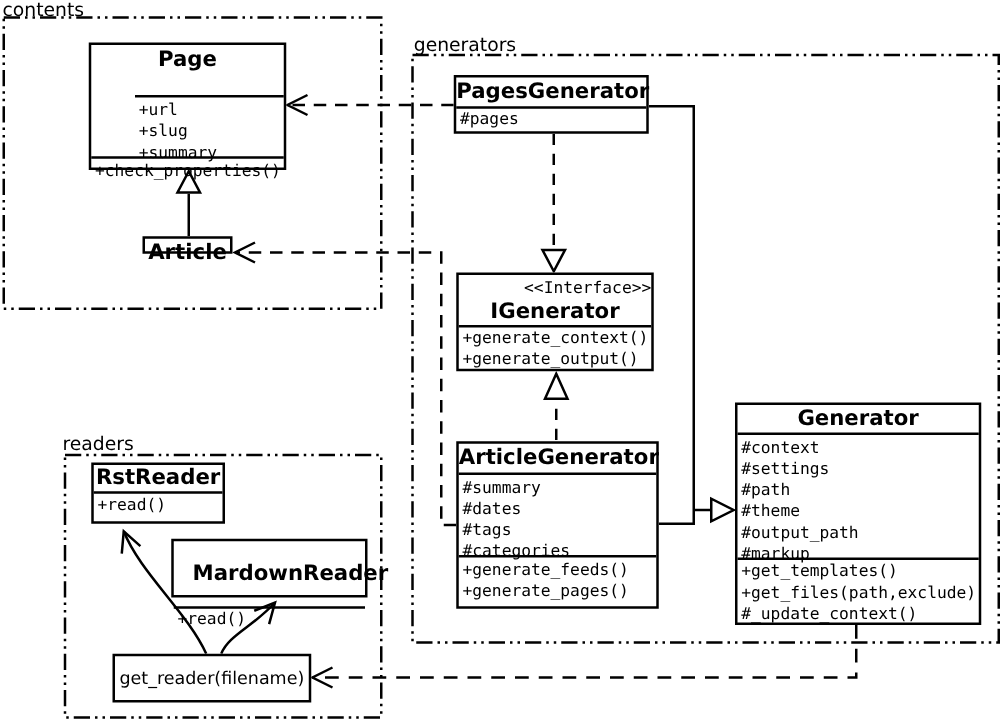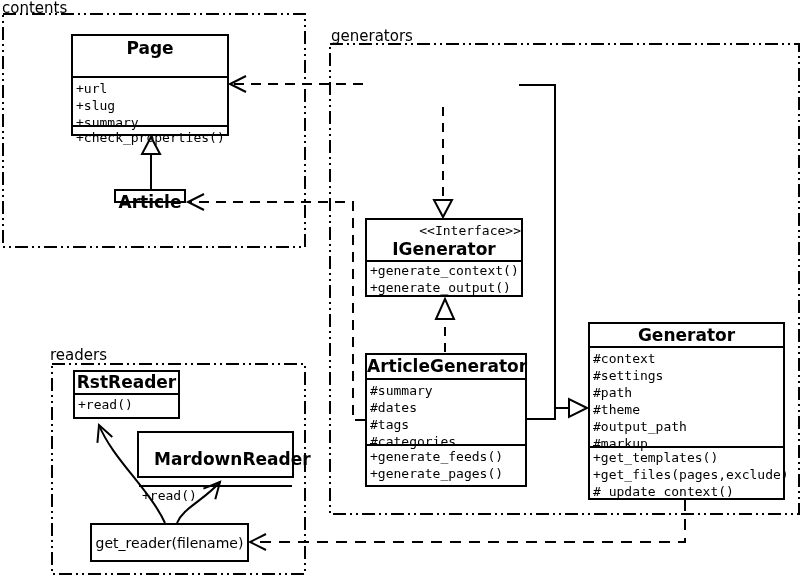--- a/index.html
+++ b/index.html
@@ -56,34 +56,40 @@
 
     <path d="M177,523 C183,508 203,501 220,482" fill="none" stroke="#000" stroke-width="2" marker-end="url(#openArrow)"></path>
   </svg>
 
   <div class="pkg-label" style="left:2px;top:0px;">contents</div>
   <div class="pkg-label" style="left:331px;top:28px;">generators</div>
   <div class="pkg-label" style="left:50px;top:347px;">readers</div>
 
   <div class="uml-class" style="left:71px;top:34px;width:158px;height:102px;">
     <div class="uml-title" style="height:40px;line-height:24px;padding:0;">Page</div>
-    <div class="uml-members" style="height:43px;">
+    <div class="uml-members" style="height:43px;margin-left:35px;">
         <div class="member">+url</div>
         <div class="member">+slug</div>
         <div class="member">+summary</div>
       </div>
     <div class="uml-members">
         <div class="member">+check_properties()</div>
       </div>
   </div>
 
   <div class="uml-class" style="left:114px;top:189px;width:72px;height:14px;">
     <div class="uml-title" style="padding:0;line-height:23px;">Article</div>
   </div>
 
+  <div class="uml-class" style="left:363px;top:60px;width:156px;height:47px;">
+    <div class="uml-title" style="padding:0;line-height:23px;">PagesGenerator</div>
+    <div class="uml-members" style="padding:0 3px;">
+        <div class="member">#pages</div>
+      </div>
+  </div>
 
   <div class="uml-class" style="left:365px;top:218px;width:158px;height:79px;">
     <div class="uml-stereo">&lt;&lt;Interface&gt;&gt;</div>
     <div class="uml-title" style="padding:0;line-height:22px;">IGenerator</div>
     <div class="uml-members" style="padding:0 3px;">
         <div class="member">+generate_context()</div>
         <div class="member">+generate_output()</div>
       </div>
   </div>
 
@@ -106,21 +112,21 @@
     <div class="uml-members" style="height:94px;">
         <div class="member">#context</div>
         <div class="member">#settings</div>
         <div class="member">#path</div>
         <div class="member">#theme</div>
         <div class="member">#output_path</div>
         <div class="member">#markup</div>
       </div>
     <div class="uml-members" style="padding:1px 3px;">
         <div class="member">+get_templates()</div>
-        <div class="member">+get_files(pages,exclude)</div>
+        <div class="member">+get_files(path,exclude)</div>
         <div class="member">#_update_context()</div>
       </div>
   </div>
 
   <div class="uml-class" style="left:73px;top:370px;width:107px;height:49px;">
     <div class="uml-title" style="padding:0;line-height:21px;">RstReader</div>
     <div class="uml-members" style="padding:1px 3px;">
         <div class="member">+read()</div>
       </div>
   </div>

